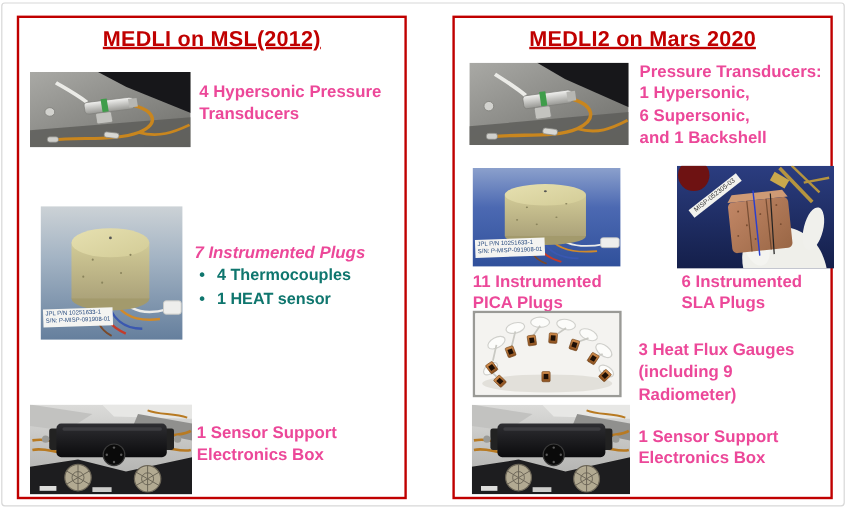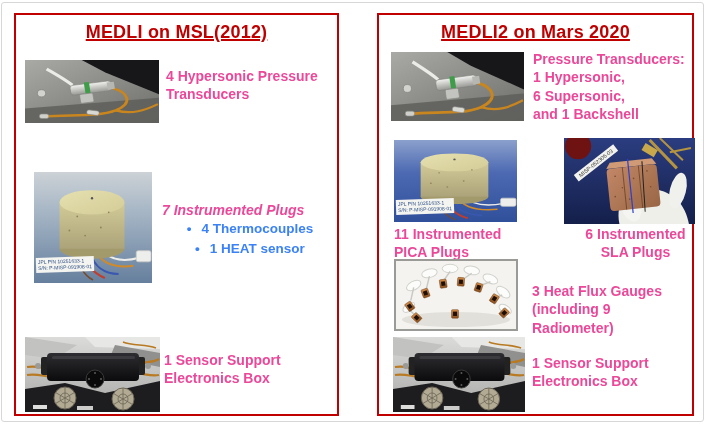--- a/index.html
+++ b/index.html
@@ -9,22 +9,22 @@
            border:1px solid #d7d7d7; border-radius:3px; background:#fff; }
   .panel { position:absolute; top:10px; border:2px solid #c00000; background:#fff;padding-left:43px; }
   .panel-left  { left:12px;  width:325px; height:403px; }
   .panel-right { left:375px; width:317px; height:403px; }
   .panel-title { position:absolute; top:7px; left:0; right:0; text-align:center;
                  color:#c00000; font-weight:700; font-size:18px;
                  text-decoration:underline; text-decoration-thickness:2px;
                  letter-spacing:.2px; }
   .item-label { position:absolute; color:#ec4899; font-weight:700;
                 font-size:14px; line-height:1.32; white-space:pre-line; }
-  .bullet-row { display:flex; color:#3b82f6; font-weight:700; font-size:13.5px;
-                line-height:1.45;justify-content:center; }
+  .bullet-row { display:flex; color:#0f766e; font-weight:700; font-size:13.5px;
+                line-height:1.45; }
   .bullet-row::before { content:"\2022"; margin:0 10px 0 4px; }
   .photo { position:absolute; overflow:hidden; }
   .photo svg { display:block; width:100%; height:100%; }
   .bg-steel { background:linear-gradient(180deg,#ccd2d6 0%,#a4b4c4 38%,#657f9d 100%); }
   .bg-royal { background:linear-gradient(180deg,#8ba0cc 0%,#4c69b2 40%,#30509b 100%); }
   .bordered { border:2px solid #9a9a96; }
   .photo-label { position:absolute; left:2%; bottom:10%; background:#f4f4f1;
                  color:#2c4f82; font-size:5px; line-height:1.25; padding:1px 2px;
                  white-space:pre-line; transform:rotate(-2deg); }
   .photo-label-sla { position:absolute; left:5%; top:24%; background:#f2f2ee;
@@ -258,21 +258,21 @@
 S/N: P-MISP-091908-01</div>
     </div>
     <div class="photo" style="left:185px; top:123px; width:131px; height:86px;">
       <svg viewBox="0 0 130 85" preserveAspectRatio="none">
           <use href="#sym-sla"></use>
         </svg>
       <div class="photo-label-sla">MISP-052305-03</div>
     </div>
     <div class="item-label" style="left:15px; top:210px; width:150px;">11 Instrumented
 PICA Plugs</div>
-    <div class="item-label" style="left:189px; top:210px; width:135px;text-align:center;">6 Instrumented
+    <div class="item-label" style="left:189px; top:210px; width:135px;">6 Instrumented
 SLA Plugs</div>
 
     <div class="photo bordered" style="left:15px; top:244px; width:124px; height:72px;">
       <svg viewBox="0 0 122 72" preserveAspectRatio="none">
           <use href="#sym-gauges"></use>
         </svg>
     </div>
     <div class="item-label" style="left:153px; top:267px; width:162px;">3 Heat Flux Gauges
 (including 9 Radiometer)</div>
 

